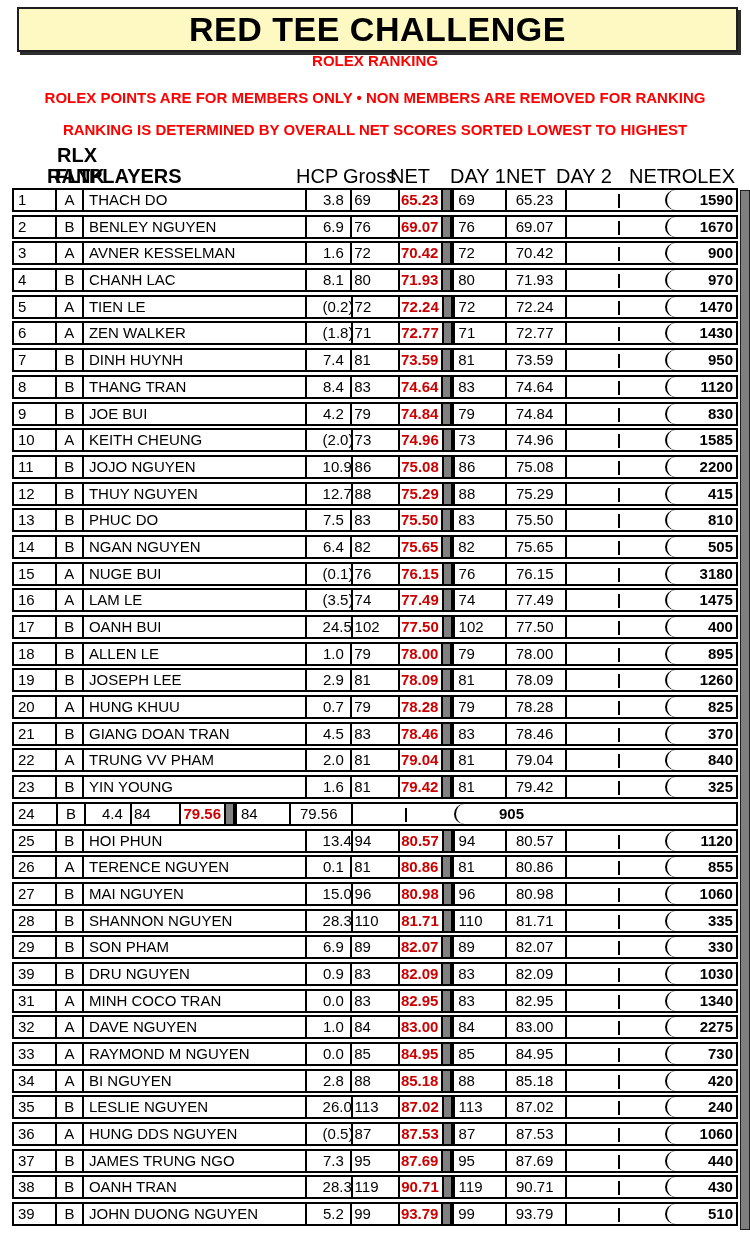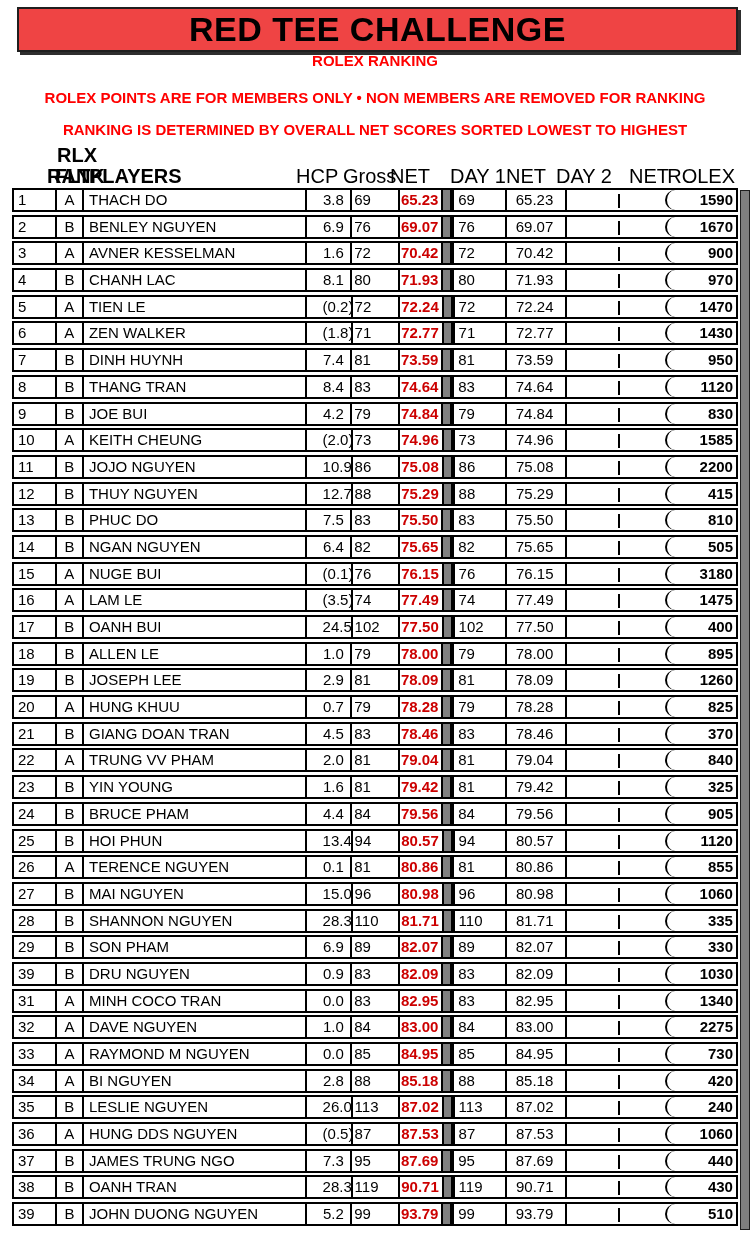--- a/index.html
+++ b/index.html
@@ -4,21 +4,21 @@
 <style>
   html,body{margin:0;padding:0;}
   body{
     width:750px;height:1236px;position:relative;background:#ffffff;
     font-family:"Liberation Sans", sans-serif;color:#000;
     overflow:hidden;
   }
   
   .title-box{
     position:absolute;left:17px;top:7px;width:717px;height:41px;
-    border:2px solid #1f1f1f;background:#ef4444;
+    border:2px solid #1f1f1f;background:#fef9c3;
     box-shadow:3px 3px 0 #2e2e2e;
     display:flex;align-items:center;justify-content:center;
     z-index:1;
   }
   .title-text{font-size:34px;font-weight:bold;letter-spacing:.5px;white-space:nowrap;}
   .red-line{
     position:absolute;left:0;width:750px;text-align:center;
     color:#ff0000;font-weight:bold;font-size:15px;white-space:nowrap;z-index:2;
   }
   .subtitle{top:52px;}
@@ -402,21 +402,20 @@
     <div class="cell c-gap"></div>
     <div class="cell c-day1">81</div>
     <div class="cell c-day1net">79.42</div>
     <div class="cell c-day2"></div>
     <div class="cell c-day2net"></div>
     <div class="cell c-rolex">325</div>
   </div>
     <div class="row">
     <div class="cell c-rank">24</div>
     <div class="cell c-flt">B</div>
-    <div class="cell c-player">BRUCE PHAM</div>
     <div class="cell c-hcp">4.4</div>
     <div class="cell c-gross">84</div>
     <div class="cell c-net">79.56</div>
     <div class="cell c-gap"></div>
     <div class="cell c-day1">84</div>
     <div class="cell c-day1net">79.56</div>
     <div class="cell c-day2"></div>
     <div class="cell c-day2net"></div>
     <div class="cell c-rolex">905</div>
   </div>

